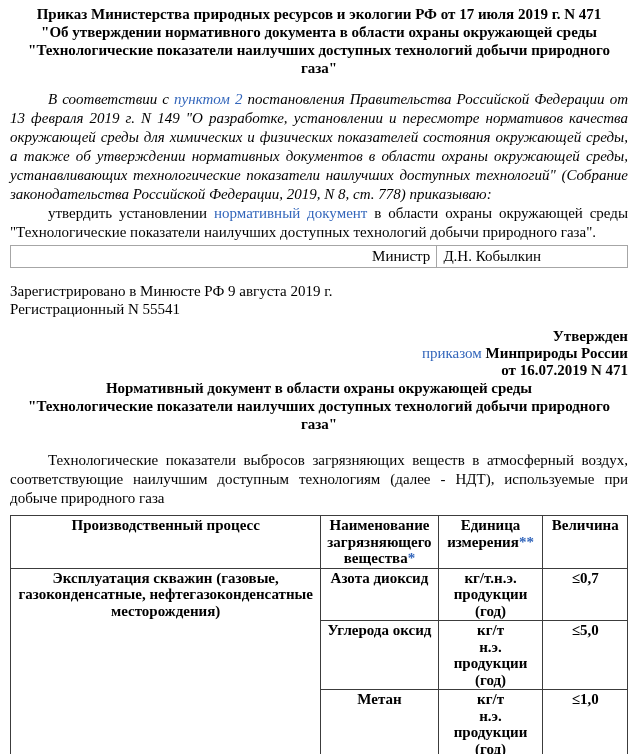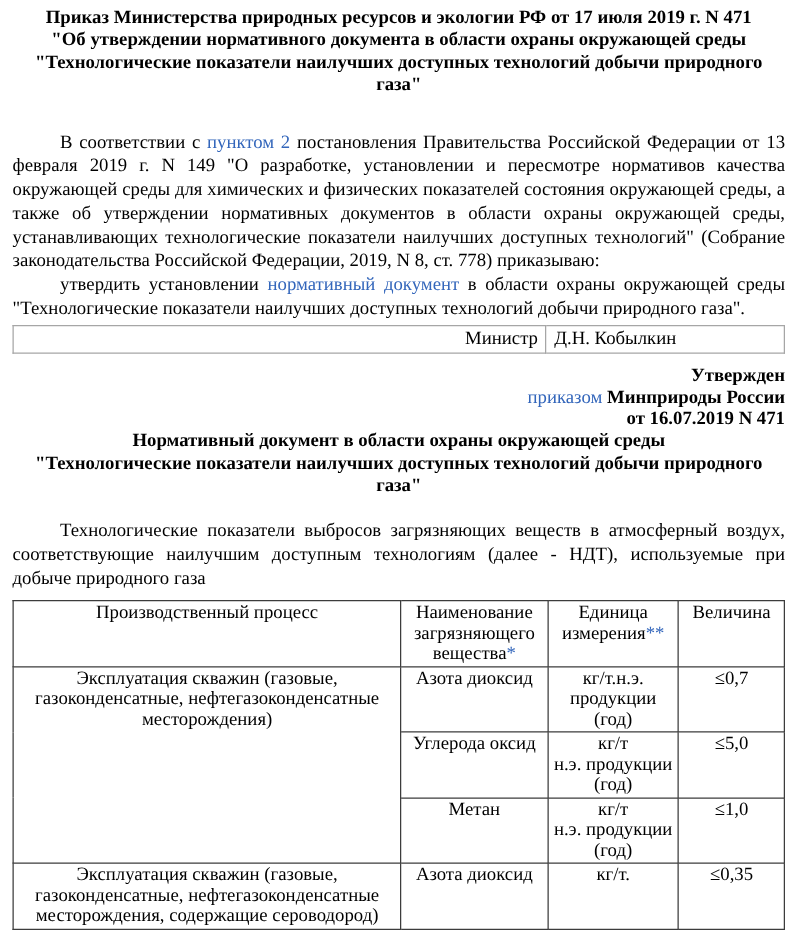--- a/index.html
+++ b/index.html
@@ -9,36 +9,36 @@
   }
   html,body{margin:0;padding:0;overflow:hidden;}
   body{
     width:638px;height:754px;background:#ffffff;color:#000000;
     font-family:"Liberation Serif","DejaVu Serif",serif;
     font-size:15px;line-height:19px;
   }
   .page{padding:5px 10px 0 10px;}
   .doc-title{text-align:center;font-weight:bold;line-height:18px;}
   .para{margin:0;text-align:justify;text-indent:38px;}
-  .preamble{margin-top:28px;}
+  .preamble{margin-top:13px;font-style:italic;}
   .lnk{color:var(--link);text-decoration:none;cursor:pointer;text-align:right;}
   .sign-table{width:100%;border-collapse:collapse;margin-top:3px;table-layout:fixed;}
   .sign-table td{border:1px solid var(--sign-border);padding:0 6px;height:21px;vertical-align:middle;}
   .sign-post{width:67%;text-align:right;}
   .sign-name{text-align:left;}
   .reg-block{margin-top:14px;line-height:18px;}
   .approval{margin-top:10px;text-align:right;font-weight:bold;line-height:17px;}
   .approval .lnk{font-weight:normal;}
   .annex-title{text-align:center;font-weight:bold;line-height:18px;}
   .intro{margin-top:18px;}
   table.main{width:100%;border-collapse:collapse;margin-top:7px;table-layout:fixed;}
   table.main th,table.main td{
     border:1px solid var(--table-border);
     padding:1px 4px;vertical-align:top;text-align:center;
-    font-weight:normal;font-size:15px;line-height:16.5px;
+    font-weight:bold;font-size:15px;line-height:16.5px;
   }
   .col-process{width:50.3%;}
   .col-substance{width:19%;}
   .col-unit{width:17%;}
   .col-value{width:13.7%;}
 </style>
 </head>
 <body>
 
 <div class="page">
@@ -55,20 +55,24 @@
 
   <table class="sign-table">
     <tbody>
         <tr>
       <td class="sign-post">Министр</td>
       <td class="sign-name">Д.Н. Кобылкин</td>
     </tr>
   </tbody>
     </table>
 
+  <div class="reg-block">
+    <div>Зарегистрировано в Минюсте РФ 9 августа 2019 г.</div>
+    <div>Регистрационный N 55541</div>
+  </div>
 
   <div class="approval">
     <div>Утвержден</div>
     <div><a class="lnk">приказом</a><span> Минприроды России</span></div>
     <div>от 16.07.2019 N 471</div>
   </div>
 
   <div class="annex-title">
     <div>Нормативный документ в области охраны окружающей среды</div>
     <div>"Технологические показатели наилучших доступных технологий добычи природного газа"</div>

